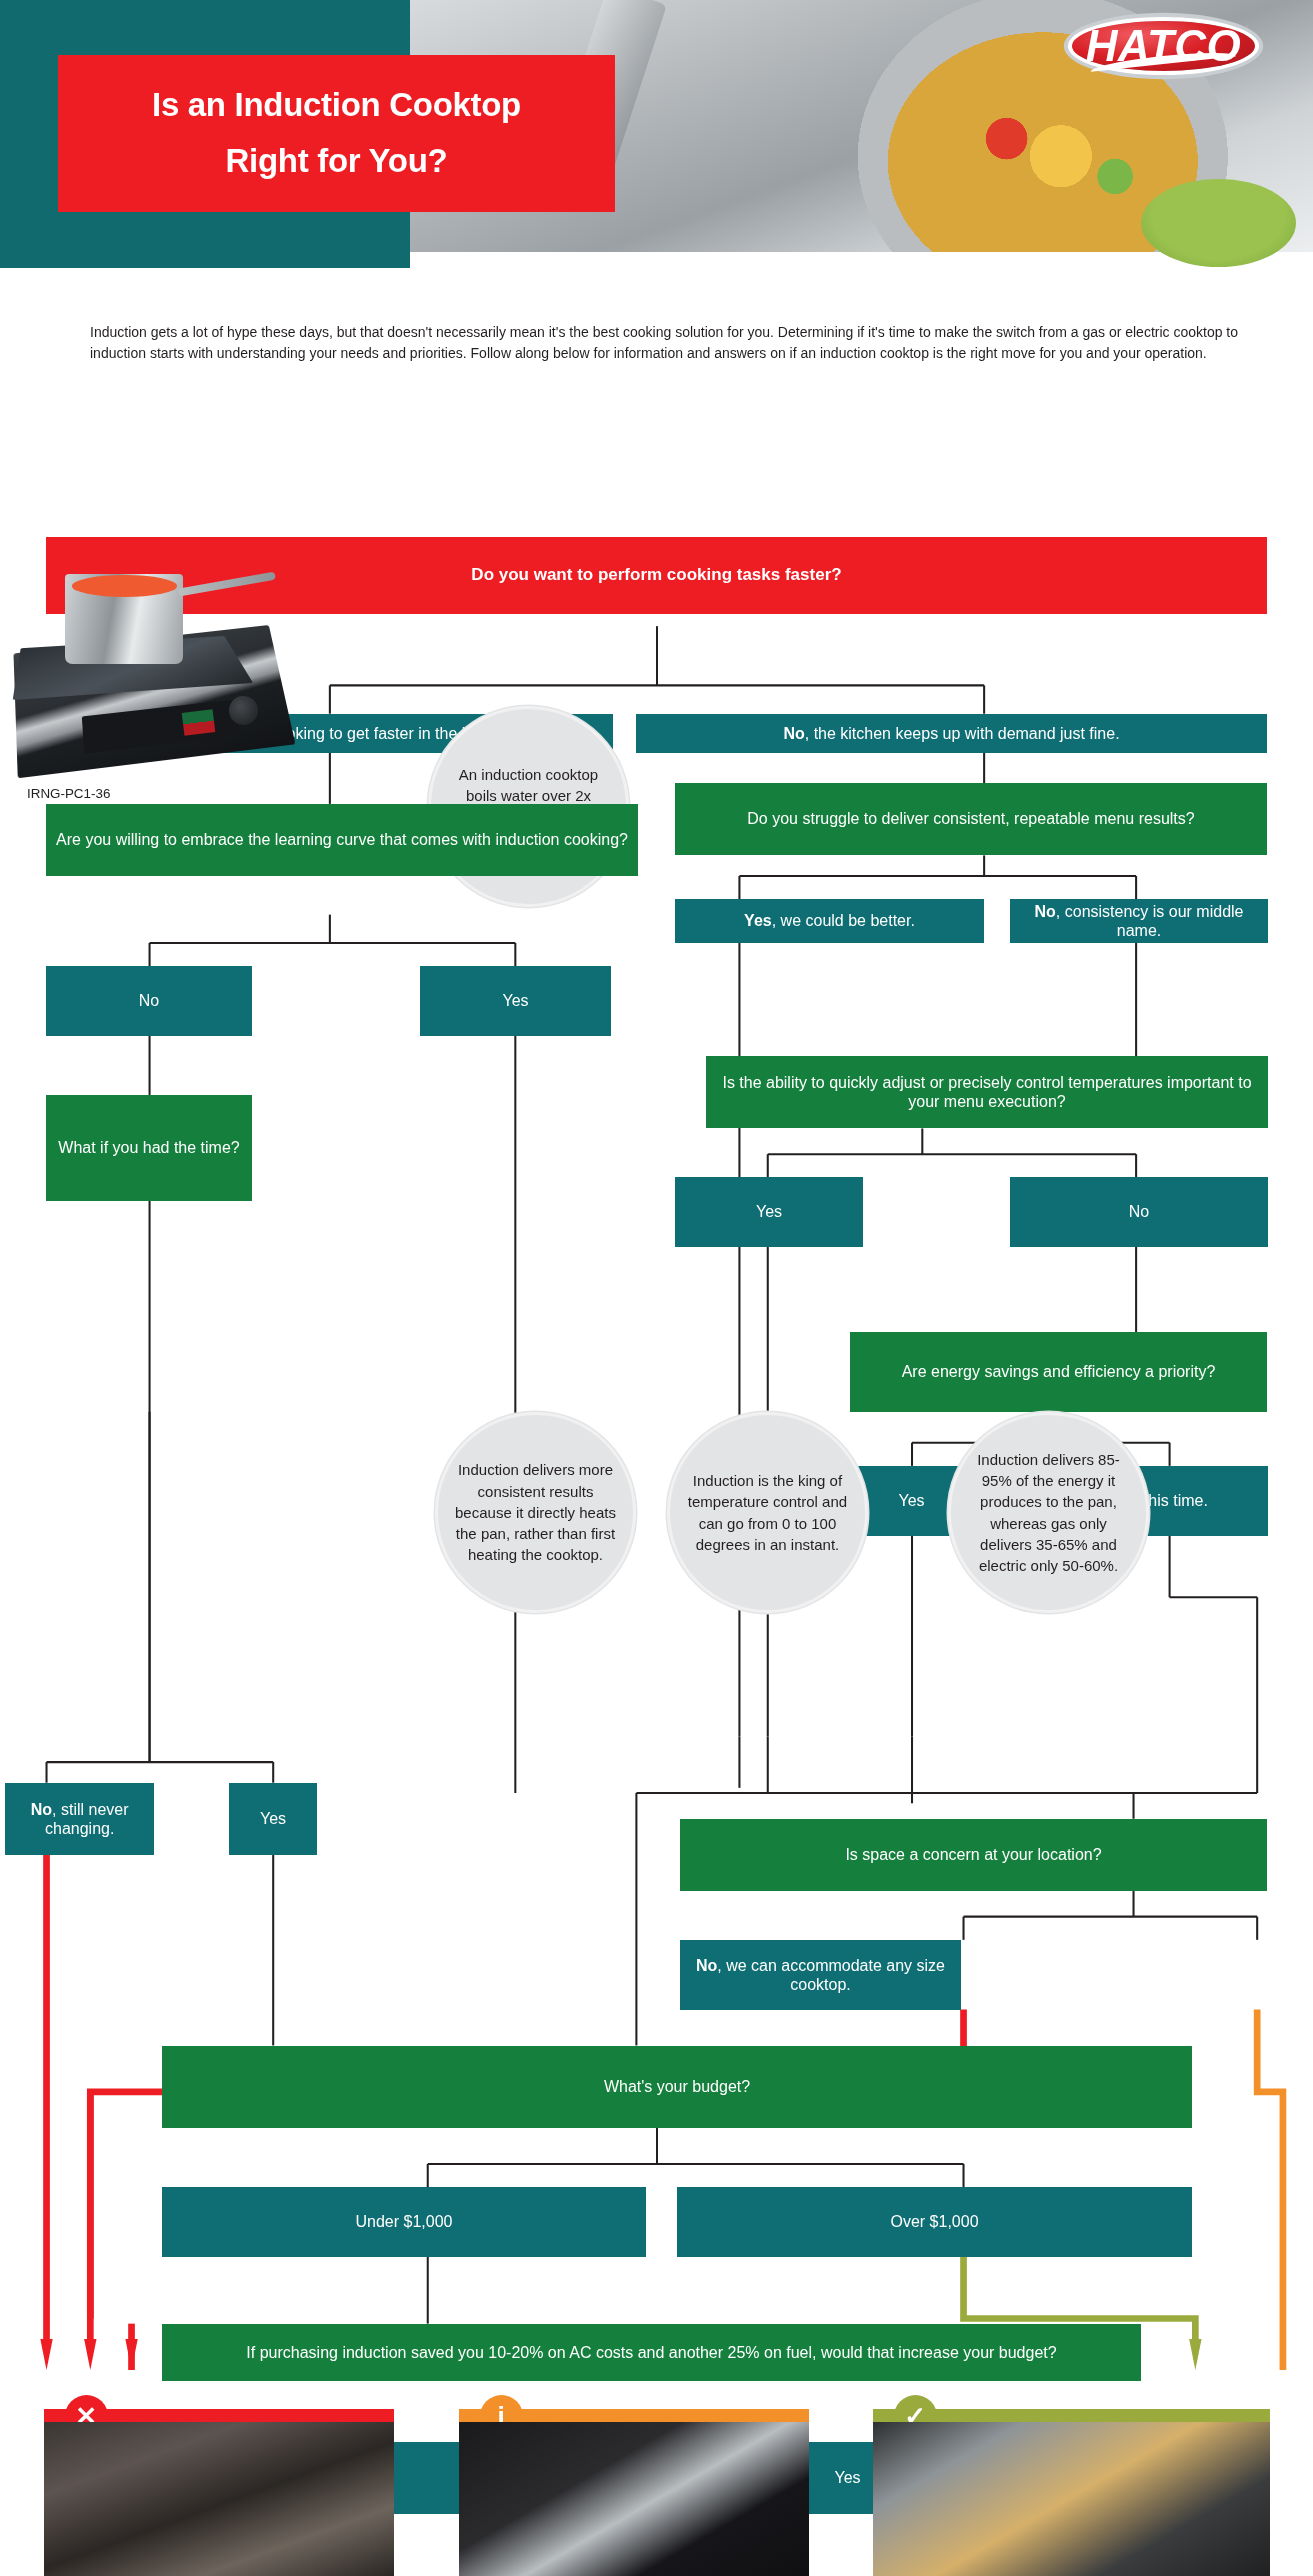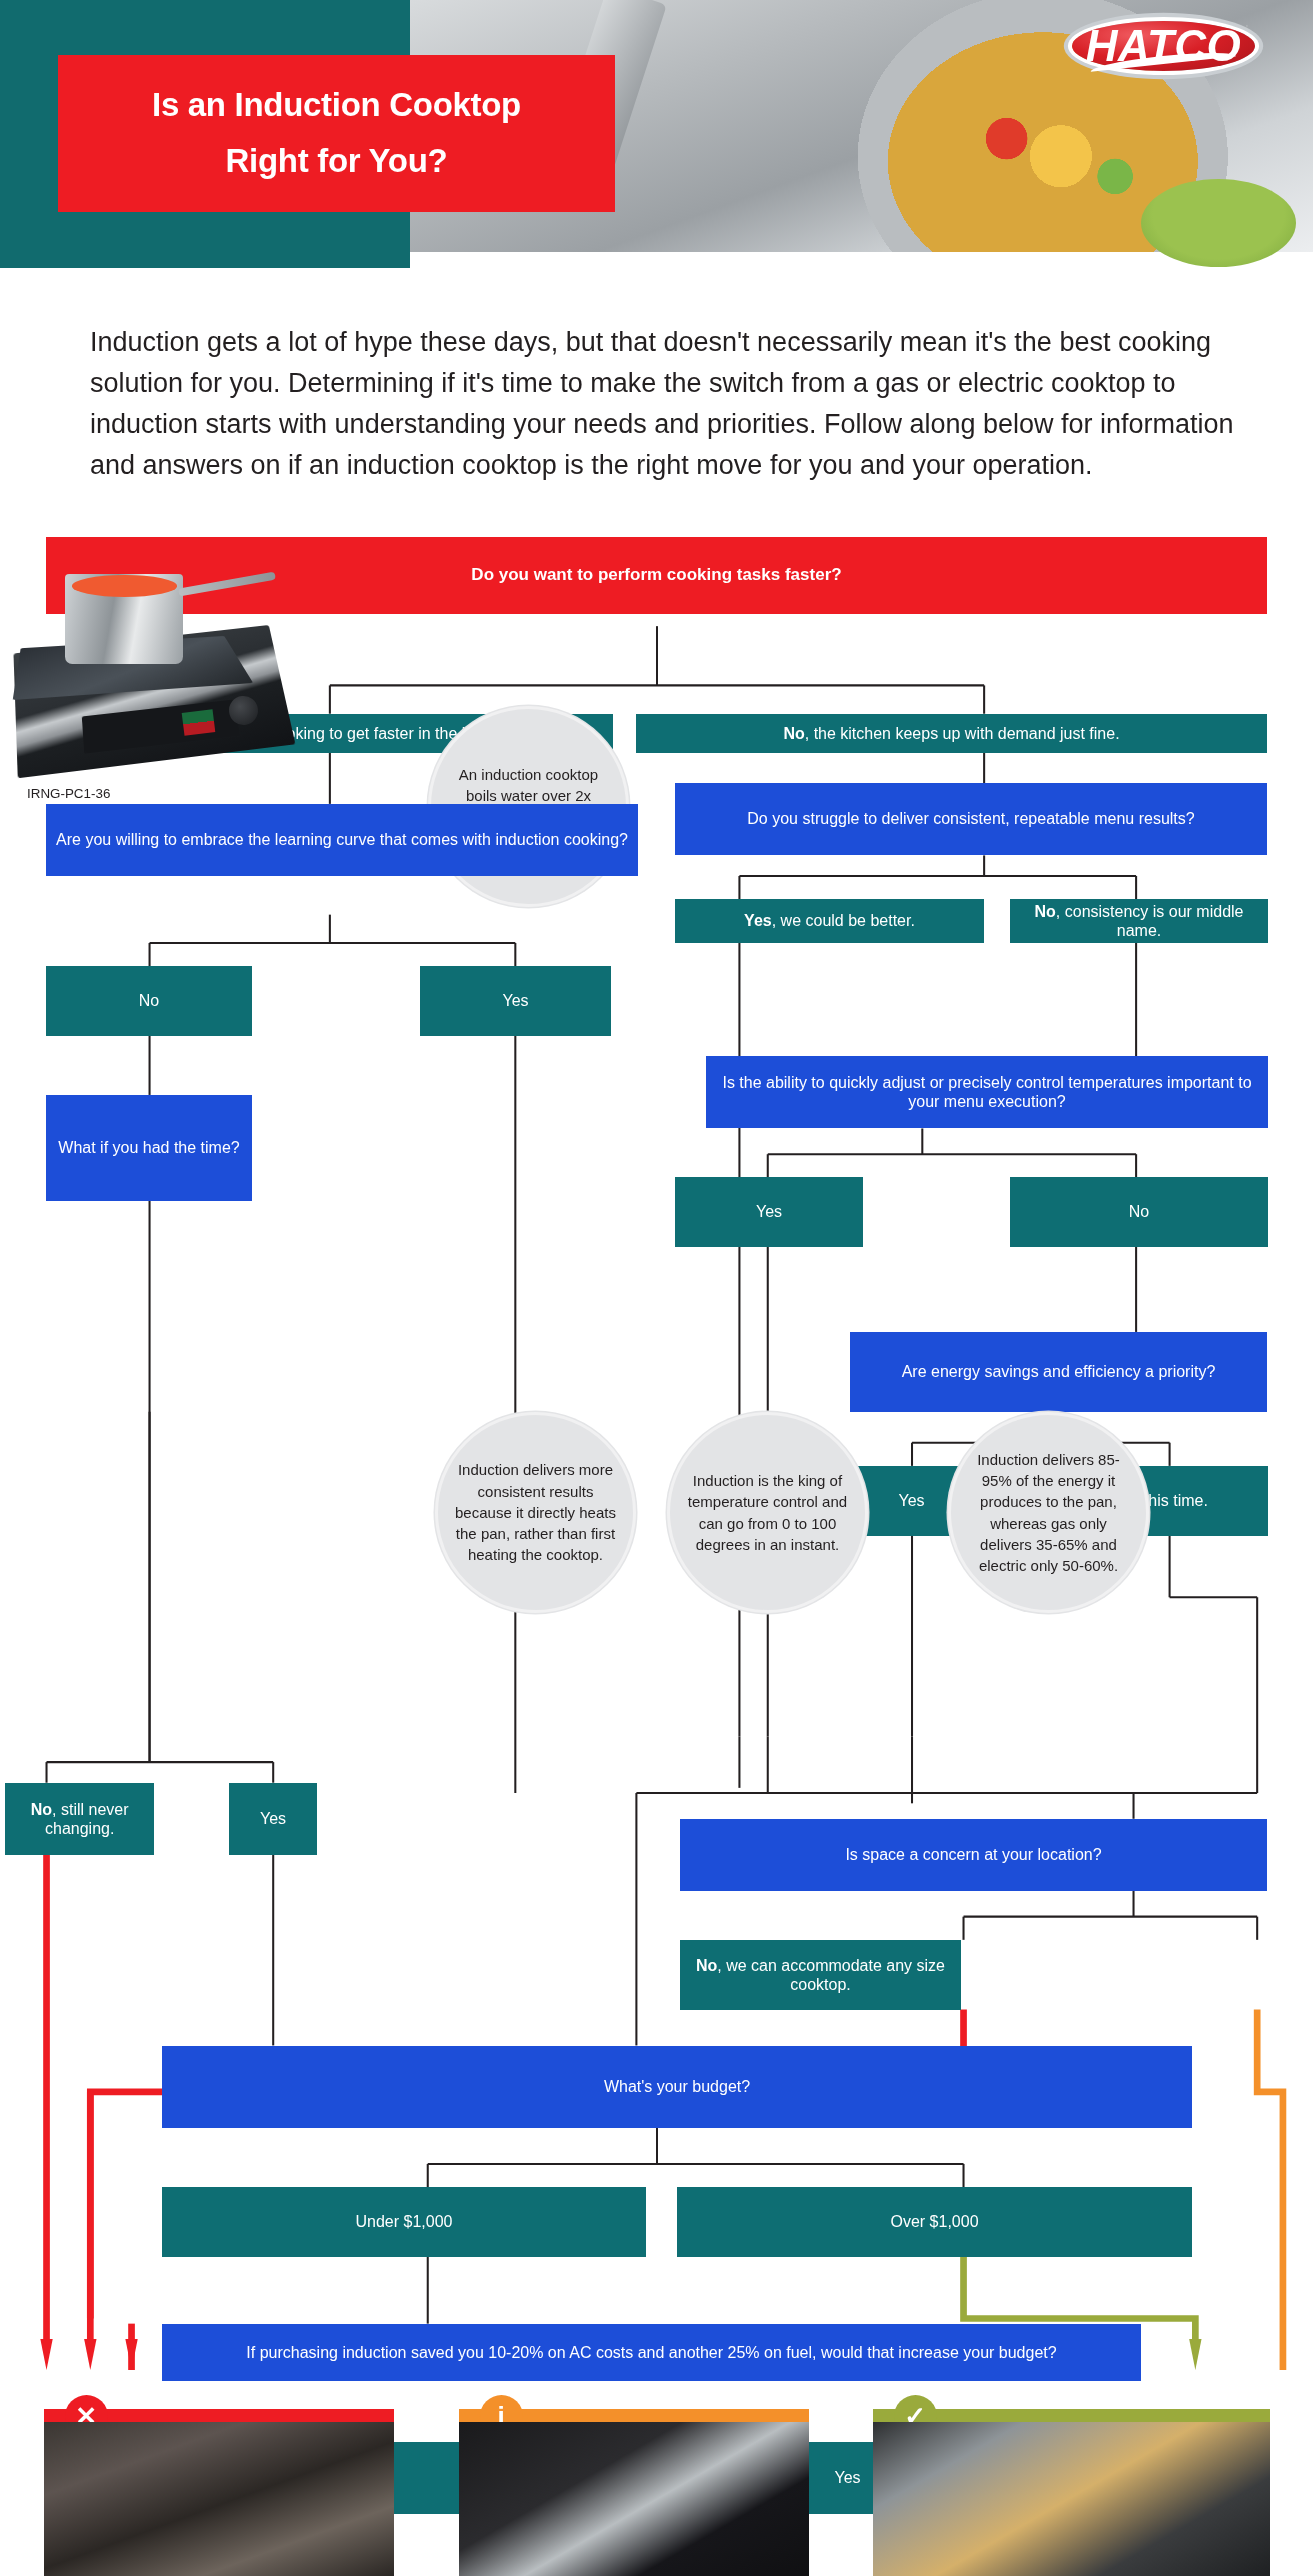--- a/index.html
+++ b/index.html
@@ -58,32 +58,32 @@
     transform:rotate(-6deg);
   }
   .logo-oval .reg {
     position:absolute; right:4%; top:8%; color:#fff; font-size:0.22em;
   }
   #hdr-logo { position:absolute; left:1072px; top:20.6px; width:183px; height:144px; }
   #hdr-logo .wordmark { font-size:44px; }
   
   #intro {
     position:absolute; left:90px; top:322px; width:1149px;
-    font-size:27px; line-height:1.52; color:#231f20;
+    font-size:14px; line-height:1.52; color:#231f20;
   }
   
   #flow { position:absolute; left:0; top:536px; width:1314px; height:1834px; }
   #flow svg { position:absolute; left:0; top:0; }
   .node {
     position:absolute; display:flex; align-items:center; justify-content:center;
     text-align:center; color:#fff; padding:4.1px 8.2px; line-height:1.2;
   }
   .n-red   { background:#ee1c23; font-size:17px; font-weight:700; }
   .n-teal  { background:#0e6e73; font-size:16px; }
-  .n-gray  { background:#1d4ed8; font-size:16px; }
+  .n-gray  { background:#15803d; font-size:16px; }
   .n-teal b, .n-red b, .n-gray b { font-weight:700; }
   .bubble {
     position:absolute; border-radius:50%;
     background:#e3e4e6; border:3.6px solid #f1f1f2;
     box-shadow:0 0 0 1.5px #e3e4e6;
     display:flex; align-items:center; justify-content:center;
     text-align:center; color:#231f20; font-size:15px; line-height:1.42; padding:14.4px;
   }
   
   #cooktop {

